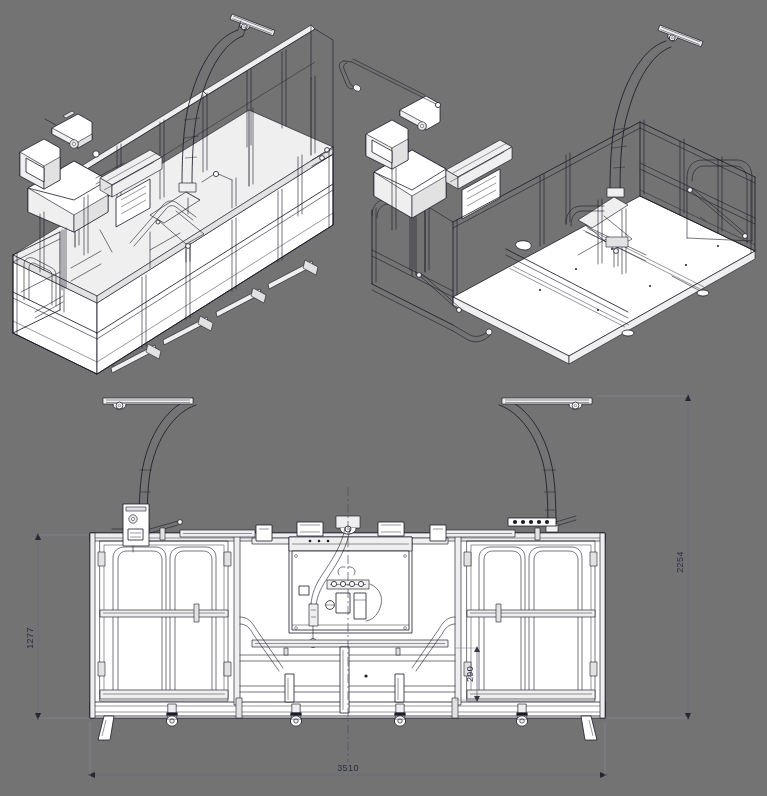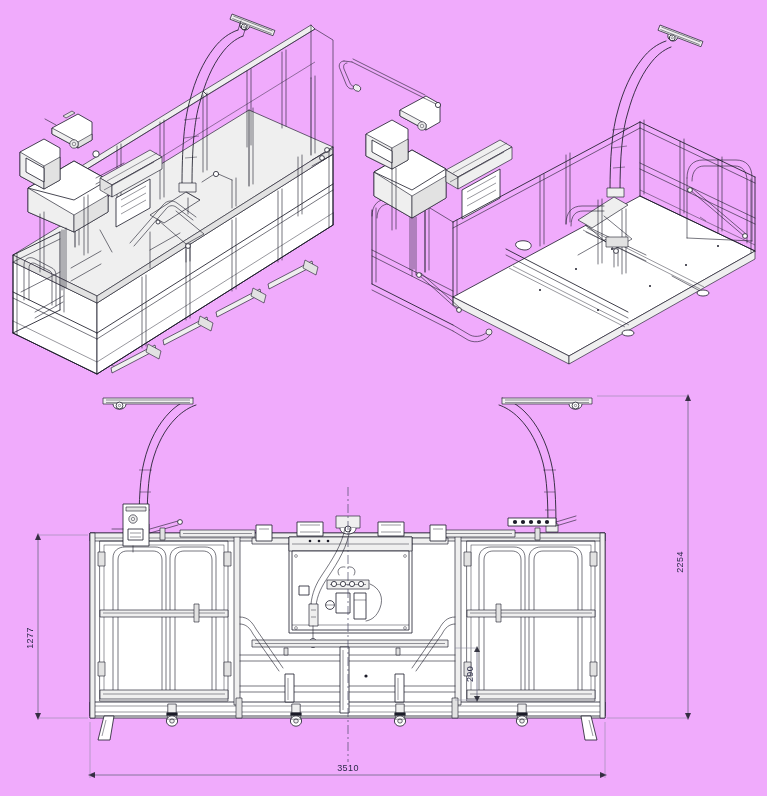--- a/index.html
+++ b/index.html
@@ -4,21 +4,21 @@
 <title>Technical Drawing</title>
 <style>
   html,body{margin:0;padding:0;background:#ffffff;}
   body{
     width:767px;height:796px;
     font-family:"Liberation Sans", sans-serif;
     color:#1a1a2e;
     overflow:hidden;
     position:relative;
   }
-  #sheet{position:relative;width:767px;height:796px;background:#f0abfc;}
+  #sheet{position:relative;width:767px;height:796px;background:#737373;}
   #sheet svg{display:block;position:absolute;top:0;left:0;}
   .dimtext{
     font-family:"Liberation Sans", sans-serif;
     font-size:9px;
     fill:#2b2b4a;
     letter-spacing:.4px;
   }
 </style>
 </head>
 <body>

